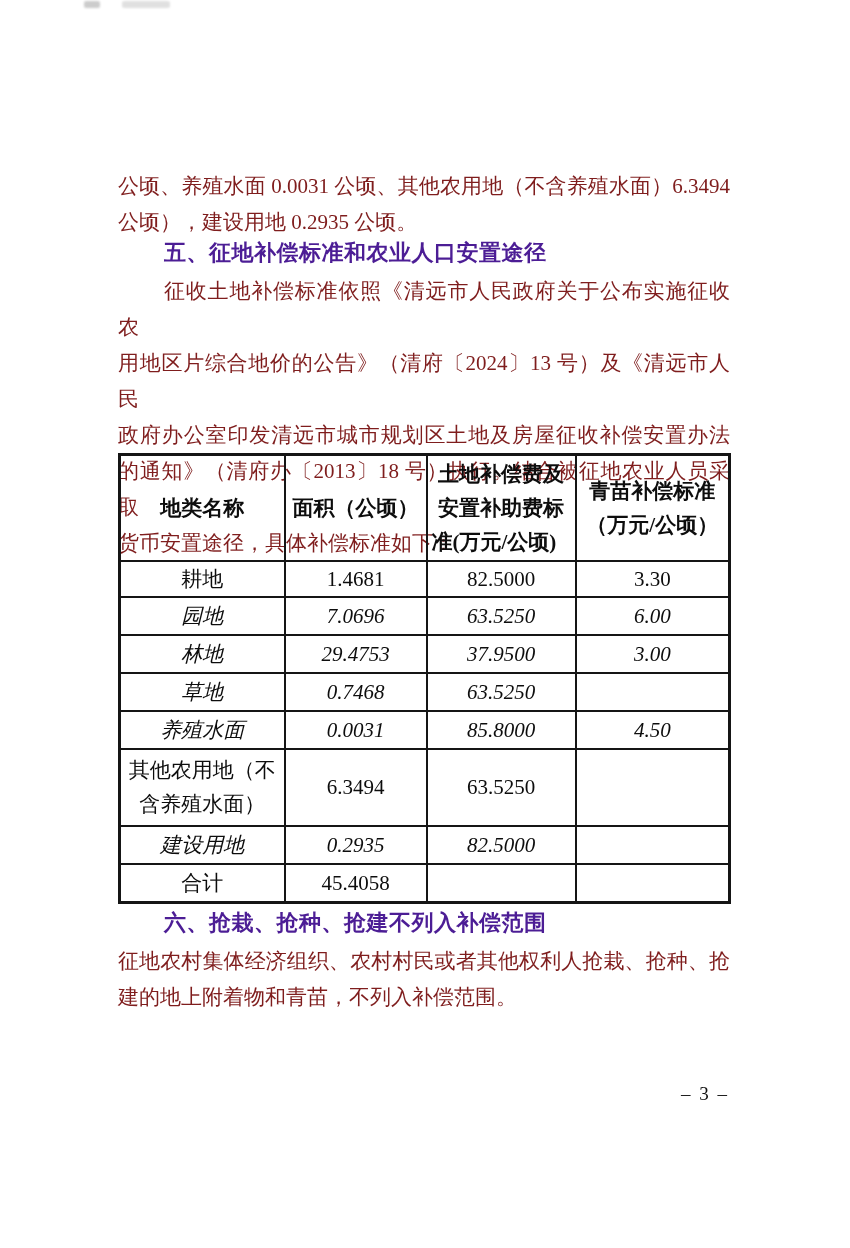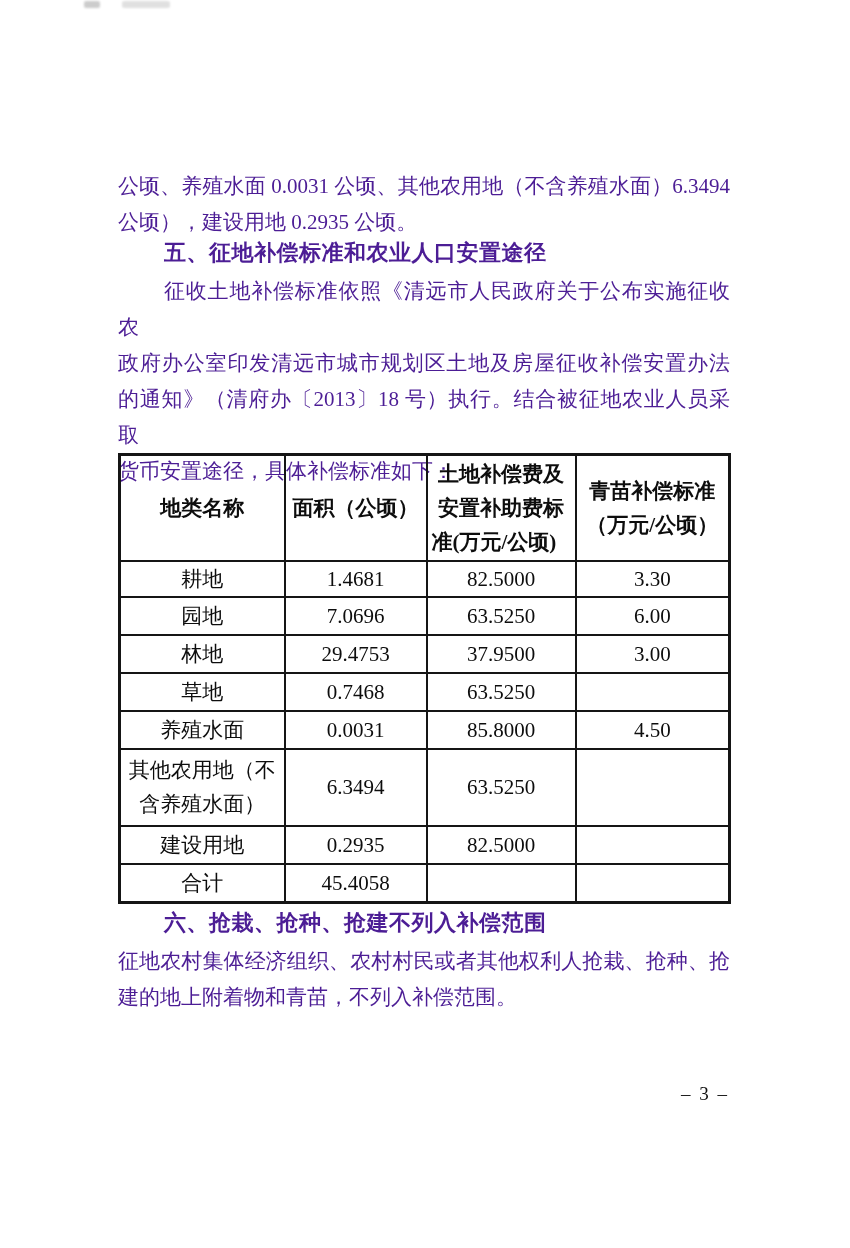--- a/index.html
+++ b/index.html
@@ -17,21 +17,21 @@
   .smudge { position: absolute; border-radius: 2px; filter: blur(1px); }
   .smudge.a { left: 84px;  top: 1px; width: 16px; height: 7px; background: #ababab; opacity: .6; }
   .smudge.b { left: 122px; top: 1px; width: 48px; height: 7px; background: #c2c2c2; opacity: .5; }
 
   .textblock { position: absolute; left: 118px; width: 612px; }
   .line {
     font-size: 21px;
     line-height: 36px;
     white-space: nowrap;
     text-align: left;
-    color: #4c1d95;
+    color: #7f1d1d;
   }
   .line.j {
     white-space: normal;
     text-align: justify;
     text-align-last: justify;
   }
   .indent { text-indent: 46px; }
 
   .heading {
     position: absolute;
@@ -61,21 +61,21 @@
     border: 2px solid #151515;
     text-align: center;
     vertical-align: middle;
     padding: 0 4px;
     line-height: 34px;
     font-weight: 400;
     overflow: hidden;
   }
   #comp-table th { font-weight: 700; }
   tr.hdr       { height: 106px; }
-  tr.r-std     { height: 38px; }
+  tr.r-std     { height: 38px; font-style: italic; }
   tr.r-first   { height: 32px; }
   tr.r-tall    { height: 77px; }
   tr.r-last    { height: 39px; }
   th.th-wrap   { vertical-align: top; padding-top: 5px; }
   th.th-justify{
     text-align: justify;
     text-align-last: left;
     vertical-align: top;
     padding: 5px 6px 0 6px;
   }
@@ -103,20 +103,21 @@
 
   <div class="textblock" style="top:168px">
     <div class="line j">公顷、养殖水面 0.0031 公顷、其他农用地（不含养殖水面）6.3494</div>
     <div class="line">公顷），建设用地 0.2935 公顷。</div>
   </div>
 
   <div class="heading" style="top:235px">五、征地补偿标准和农业人口安置途径</div>
 
   <div class="textblock" style="top:273px">
     <div class="line j indent">征收土地补偿标准依照《清远市人民政府关于公布实施征收农</div>
+    <div class="line j">用地区片综合地价的公告》（清府〔2024〕13 号）及《清远市人民</div>
     <div class="line j">政府办公室印发清远市城市规划区土地及房屋征收补偿安置办法</div>
     <div class="line j">的通知》（清府办〔2013〕18 号）执行。结合被征地农业人员采取</div>
     <div class="line">货币安置途径，具体补偿标准如下：</div>
   </div>
 
   <table id="comp-table">
     <colgroup>
       <col style="width:165px">
       <col style="width:142px">
       <col style="width:149px">

